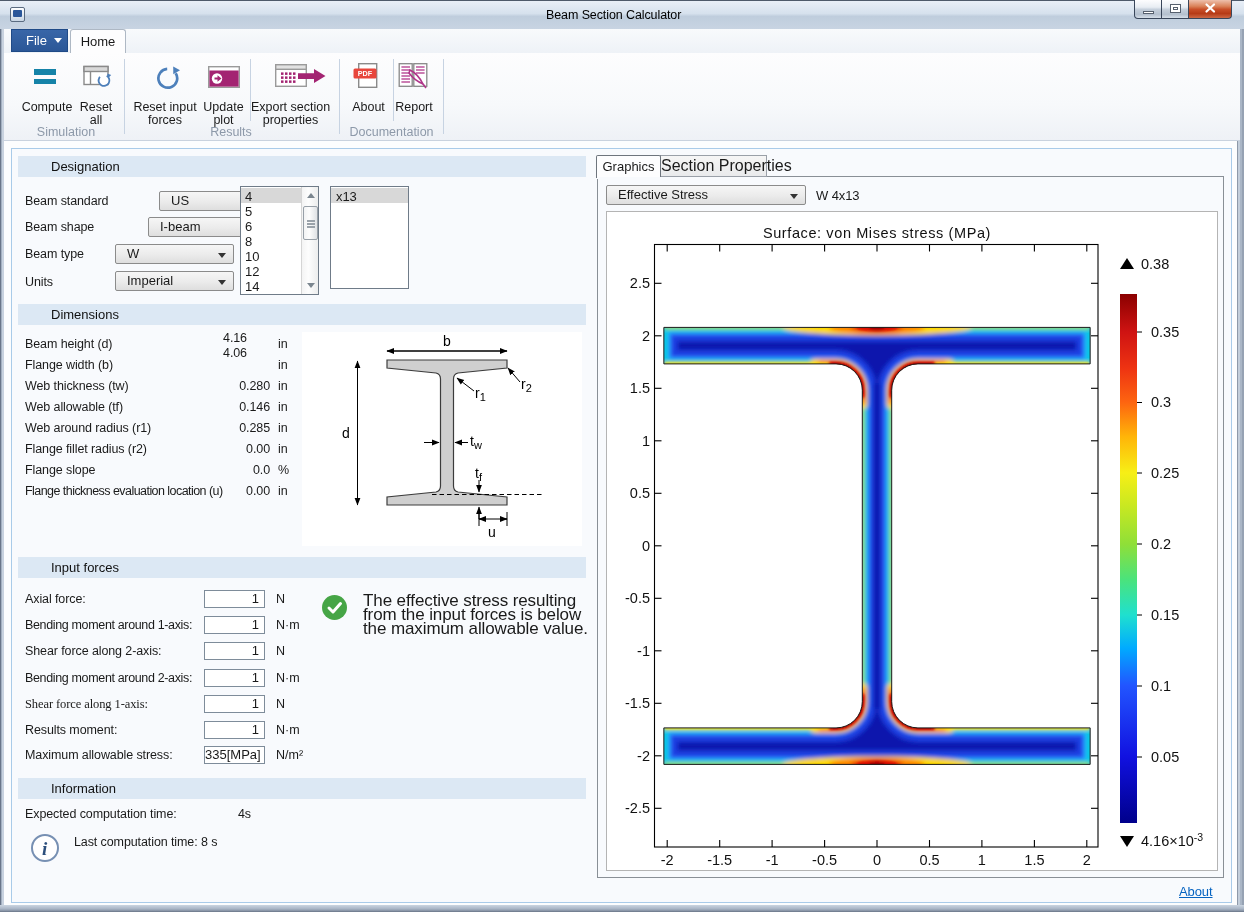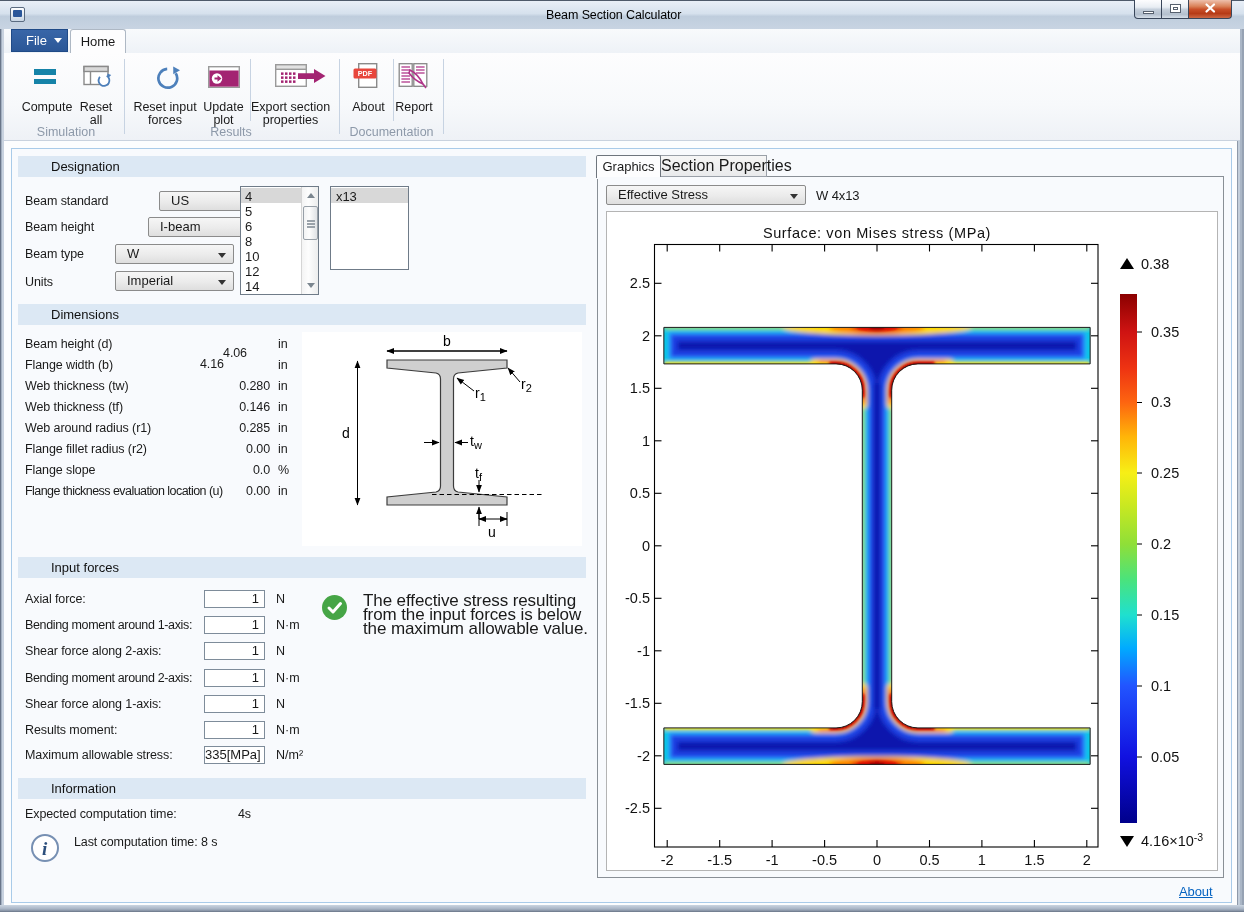--- a/index.html
+++ b/index.html
@@ -122,21 +122,21 @@
 <div class="sep" style="left:442.5px;top:59px;height:75px;"></div>
 <div class="riblbl" style="left:30px;top:124.5px;width:72px;">Simulation</div>
 <div class="riblbl" style="left:195px;top:124.5px;width:72px;">Results</div>
 <div class="riblbl" style="left:340px;top:124.5px;width:103px;">Documentation</div>
 
 <div class="abs" style="left:11px;top:148px;width:1221px;height:755px;border:1px solid #a9cbe9;background:#f8fafd;"></div>
 <div class="lbl" style="left:1179px;top:884px;color:#0563c1;text-decoration:underline;font-size:13px;">About</div>
 
 <div class="hdr" style="top:156px;">Designation</div>
 <div class="lbl" style="left:25px;top:194px;">Beam standard</div>
-<div class="lbl" style="left:25px;top:220px;">Beam height</div>
+<div class="lbl" style="left:25px;top:220px;">Beam shape</div>
 <div class="lbl" style="left:25px;top:247px;">Beam type</div>
 <div class="lbl" style="left:25px;top:275px;">Units</div>
 <div class="combo" style="left:115px;top:191px;margin-left:44px;">US<span class="arr"></span></div>
 <div class="combo" style="left:115px;top:217px;margin-left:33px;">I-beam<span class="arr"></span></div>
 <div class="combo" style="left:115px;top:244px;">W<span class="arr"></span></div>
 <div class="combo" style="left:115px;top:271px;">Imperial<span class="arr"></span></div>
 
 <div class="abs" style="left:240px;top:186px;width:79px;height:109px;border:1px solid #6f7b88;background:#fff;">
   <div class="abs" style="left:0;top:0.5px;width:60px;height:15.5px;background:#d8d8d8;"></div>
   <div class="lbl" style="left:4px;top:1.5px;font-size:13px;">4</div>
@@ -150,35 +150,35 @@
     <div class="abs" style="left:5px;top:6px;width:0;height:0;border-left:4px solid transparent;border-right:4px solid transparent;border-bottom:5px solid #7b868f;"></div>
     <div class="abs" style="left:0.5px;top:19px;width:15px;height:34px;border:1px solid #98a0a8;border-radius:2px;background:linear-gradient(90deg,#f2f3f4,#fdfdfd 40%,#dfe2e5);">
       <div style="position:absolute;left:3px;top:13px;width:8px;height:1.5px;background:#9aa2aa;"></div>
       <div style="position:absolute;left:3px;top:16px;width:8px;height:1.5px;background:#9aa2aa;"></div>
       <div style="position:absolute;left:3px;top:19px;width:8px;height:1.5px;background:#9aa2aa;"></div>
     </div>
     <div class="abs" style="left:5px;bottom:6px;width:0;height:0;border-left:4px solid transparent;border-right:4px solid transparent;border-top:5px solid #7b868f;"></div>
   </div>
 </div>
 
-<div class="abs" style="left:330px;top:186px;width:79px;height:84px;border:1px solid #6f7b88;background:#fff;">
+<div class="abs" style="left:330px;top:186px;width:79px;height:103px;border:1px solid #6f7b88;background:#fff;">
   <div class="abs" style="left:0;top:0.5px;width:77px;height:15.5px;background:#d8d8d8;"></div>
   <div class="lbl" style="left:5px;top:1.5px;font-size:13px;">x13</div>
 </div>
 
 <div class="hdr" style="top:304px;">Dimensions</div>
 <div class="lbl" style="left:25px;top:337px;">Beam height (d)</div>
 <div class="lbl" style="left:25px;top:358px;">Flange width (b)</div>
 <div class="lbl" style="left:25px;top:379px;">Web thickness (tw)</div>
-<div class="lbl" style="left:25px;top:400px;">Web thickness (tf)</div>
+<div class="lbl" style="left:25px;top:400px;">Web allowable (tf)</div>
 <div class="lbl" style="left:25px;top:421px;">Web around radius (r1)</div>
 <div class="lbl" style="left:25px;top:442px;">Flange fillet radius (r2)</div>
 <div class="lbl" style="left:25px;top:463px;">Flange slope</div>
 <div class="lbl" style="left:25px;top:484px;letter-spacing:-0.55px;">Flange thickness evaluation location (u)</div>
-<div class="lbl" style="left:200px;top:357px;width:70px;text-align:left;">4.16</div>
+<div class="lbl" style="left:200px;top:331px;width:70px;text-align:center;">4.16</div>
 <div class="lbl" style="left:200px;top:346px;width:70px;text-align:center;">4.06</div>
 <div class="lbl" style="left:200px;top:379px;width:70px;text-align:right;">0.280</div>
 <div class="lbl" style="left:200px;top:400px;width:70px;text-align:right;">0.146</div>
 <div class="lbl" style="left:200px;top:421px;width:70px;text-align:right;">0.285</div>
 <div class="lbl" style="left:200px;top:442px;width:70px;text-align:right;">0.00</div>
 <div class="lbl" style="left:200px;top:463px;width:70px;text-align:right;">0.0</div>
 <div class="lbl" style="left:200px;top:484px;width:70px;text-align:right;">0.00</div>
 <div class="lbl" style="left:278px;top:337px;">in</div>
 <div class="lbl" style="left:278px;top:358px;">in</div>
 <div class="lbl" style="left:278px;top:379px;">in</div>
@@ -220,21 +220,21 @@
   <line x1="179" y1="187" x2="177" y2="187" stroke="#000" stroke-width="1" marker-end="url(#ah)"></line>
   <line x1="203" y1="187" x2="205" y2="187" stroke="#000" stroke-width="1" marker-end="url(#ah)"></line>
   <text x="190" y="205" font-size="14" text-anchor="middle" fill="#000">u</text>
 </svg>
 
 <div class="hdr" style="top:557px;">Input forces</div>
 <div class="lbl" style="left:25px;top:592px;">Axial force:</div>
 <div class="lbl" style="left:25px;top:618px;letter-spacing:-0.35px;">Bending moment around 1-axis:</div>
 <div class="lbl" style="left:25px;top:644px;">Shear force along 2-axis:</div>
 <div class="lbl" style="left:25px;top:671px;letter-spacing:-0.35px;">Bending moment around 2-axis:</div>
-<div class="lbl" style="left:25px;top:697px;">Shear force along 1-axis:</div>
+<div class="lbl" style="left:25px;top:697px;font-family:Liberation Serif, serif;">Shear force along 1-axis:</div>
 <div class="lbl" style="left:25px;top:723px;">Results moment:</div>
 <div class="lbl" style="left:25px;top:748px;">Maximum allowable stress:</div>
 <div class="inp" style="top:590px;">1</div>
 <div class="inp" style="top:615.5px;">1</div>
 <div class="inp" style="top:642px;">1</div>
 <div class="inp" style="top:668.5px;">1</div>
 <div class="inp" style="top:695px;">1</div>
 <div class="inp" style="top:721px;">1</div>
 <div class="inp" style="top:746px;">335[MPa]</div>
 <div class="unit" style="top:592px;">N</div>

